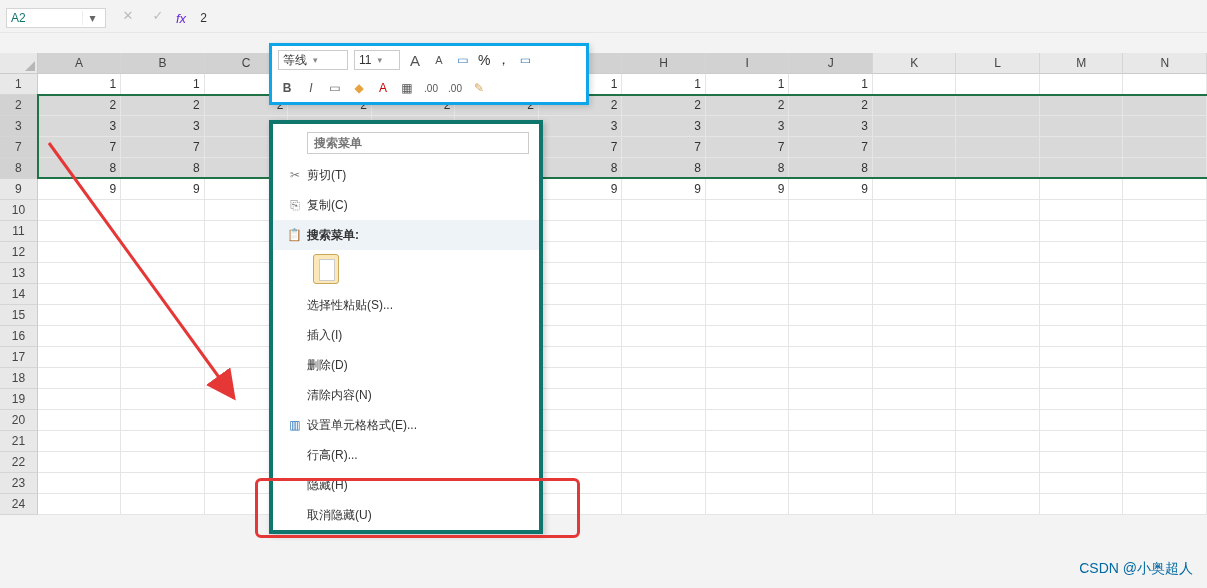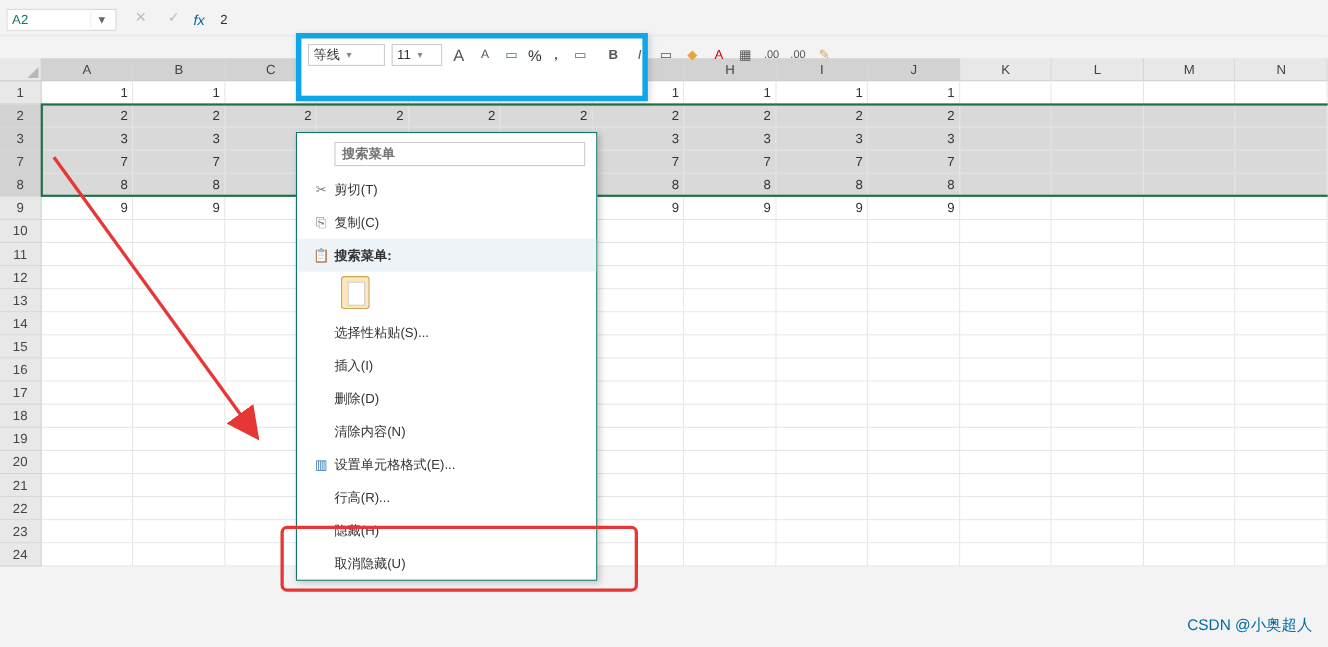--- a/index.html
+++ b/index.html
@@ -2,47 +2,47 @@
 <html><head>
 <meta charset="utf-8">
 <style>
 *{box-sizing:border-box;margin:0;padding:0;font-family:"Microsoft YaHei",Arial,sans-serif;font-size:12px;user-select:none}
 body{background:#f3f3f3;width:1207px;height:588px;overflow:hidden;position:relative}
 .name-box{position:absolute;left:6px;top:8px;width:100px;display:flex;align-items:center;background:#fff;border:1px solid #d5d5d5;height:20px}
 .name-box input{border:0;width:75px;padding:2px 4px;outline:none;color:#0f766e}
 .name-box .caret{width:20px;text-align:center;color:#666;border-left:1px solid #eee}
 .fbar{position:absolute;left:116px;top:8px;display:flex;align-items:center;gap:6px}
 .fbar .btn{width:24px;height:20px;text-align:center;color:#bcbcbc;font-size:13px}
-.fbar .fx{color:#0369a1;font-style:italic;font-size:13px}
+.fbar .fx{color:#6d28d9;font-style:italic;font-size:13px}
 .fbar input{border:0;background:transparent;outline:none;padding:2px 8px;color:#333;width:100px}
 .topline{position:absolute;left:0;top:32px;width:100%;height:1px;background:#e6e6e6}
 
 .grid{position:absolute;left:0;top:53px;width:100%}
 .colhead{display:flex;height:21px;background:#e8e8e8}
 .selhdr{width:38px;border-right:1px solid #ccc;border-bottom:1px solid #ccc;background:#e8e8e8;position:relative}
 .selhdr:after{content:"";position:absolute;right:2px;bottom:2px;border-left:10px solid transparent;border-bottom:10px solid #b7b7b7}
 .colcell{width:84px;border-right:1px solid #d5d5d5;border-bottom:1px solid #ccc;text-align:center;line-height:20px;color:#444;background:#e8e8e8}
 .colcell.sel{background:#d2d2d2}
 .row{display:flex;height:21px}
 .rowhdr{width:38px;background:#e8e8e8;border-right:1px solid #ccc;border-bottom:1px solid #d5d5d5;text-align:center;line-height:20px;color:#444}
 .rowhdr.sel{background:#d2d2d2}
 .cell{width:84px;border-right:1px solid #e5e5e5;border-bottom:1px solid #e5e5e5;background:#fff;text-align:right;padding:0 4px;line-height:20px;color:#333}
 .cell.sel{background:#d9d9d9}
 .selborder{position:absolute;border:2px solid #1f7246;pointer-events:none}
 
 
-.minibar{position:absolute;left:269px;top:30px;width:320px;height:62px;background:#fff;border:5px solid #0ea5e9;box-shadow:2px 2px 6px rgba(0,0,0,.15);display:flex;flex-direction:row}
+.minibar{position:absolute;left:269px;top:43px;width:320px;height:62px;background:#fff;border:3px solid #0ea5e9;box-shadow:2px 2px 6px rgba(0,0,0,.15);display:flex;flex-direction:column}
 .mb-row{display:flex;align-items:center;height:30px;padding:0 6px;gap:6px}
 .mb-sel{border:1px solid #ccc;height:20px;display:flex;align-items:center;padding:0 4px;color:#333;background:#fff}
 .mb-sel .caret{color:#888;margin-left:6px;font-size:9px}
 .mb-ico{width:18px;text-align:center;color:#555}
 .pctlbl{font-size:14px;color:#333}
 
 
-.ctx{position:absolute;left:269px;top:120px;width:274px;background:#fff;border:1px solid #0f766e;box-shadow:2px 2px 6px rgba(0,0,0,.2)}
+.ctx{position:absolute;left:269px;top:120px;width:274px;background:#fff;border:4px solid #0f766e;box-shadow:2px 2px 6px rgba(0,0,0,.2)}
 .ctx .search{margin:8px 10px 6px 34px}
 .ctx .search input{width:100%;border:1px solid #ccc;height:22px;padding:2px 6px;outline:none;font-weight:bold;color:#333}
 .ctx .item{display:flex;align-items:center;height:30px;padding:0 10px;color:#333;cursor:default}
 .ctx .item .ic{width:24px;text-align:center;color:#7a7a7a}
 .ctx .item.hov{background:#eef3f8}
 .ctx .pasteopts{display:flex;flex-direction:column}
 .ctx .clipico{margin:4px 0 6px 40px;width:26px;height:30px;border:1px solid #caa85a;background:#fbe7b8;border-radius:3px;position:relative}
 .ctx .clipico:before{content:"";position:absolute;left:5px;top:4px;width:14px;height:20px;background:#fff;border:1px solid #ccc}
 
 .redbox{position:absolute;left:255px;top:478px;width:325px;height:60px;border:3px solid #e63737;border-radius:6px;pointer-events:none}

